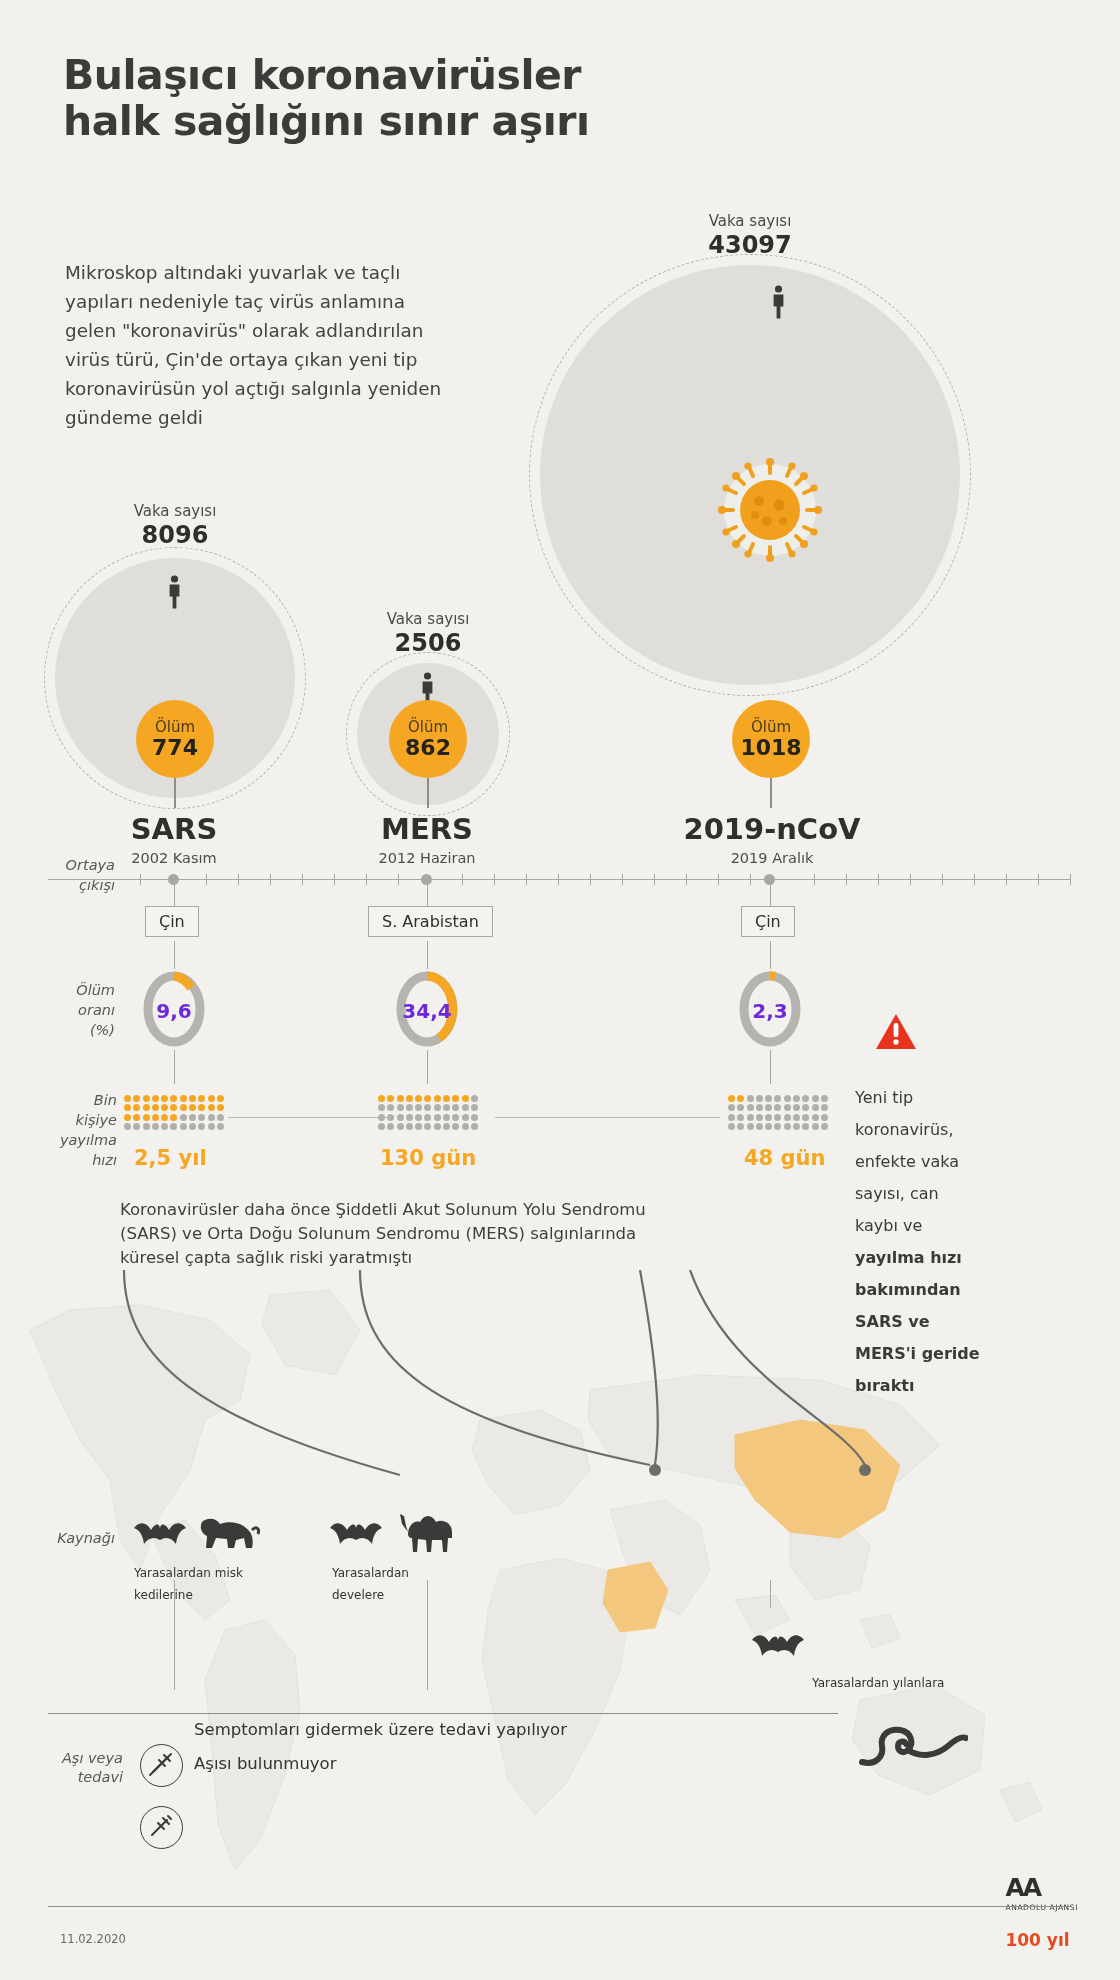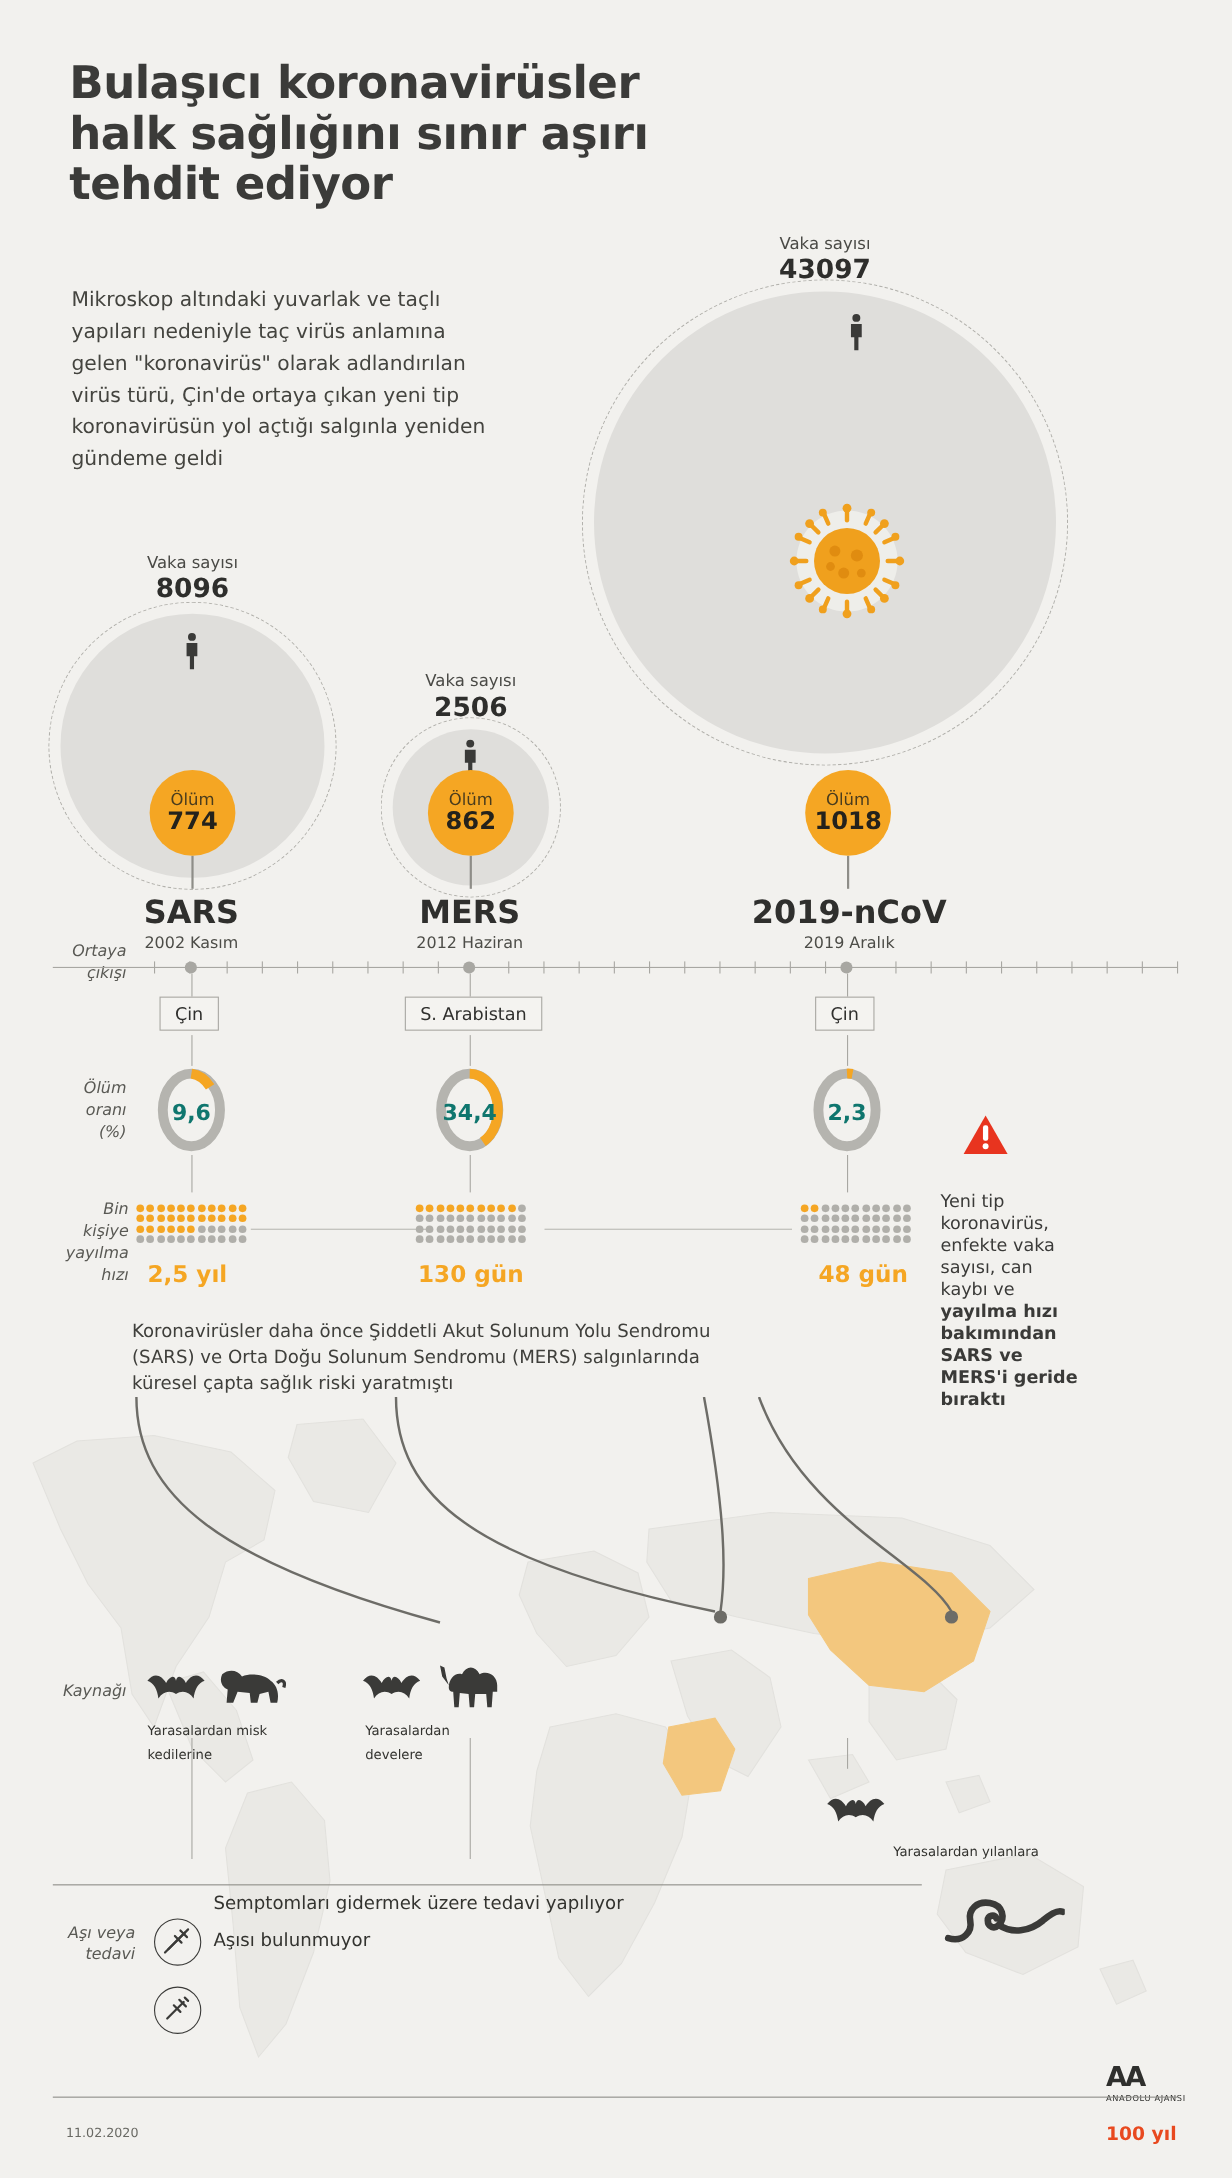--- a/index.html
+++ b/index.html
@@ -62,36 +62,36 @@
   .ctag{
     position:absolute;border:1.4px solid #a8a7a2;background:#f4f3f0;
     font-size:16px;padding:5px 13px;color:#2f2f2d;white-space:nowrap;
   }
   .vline{position:absolute;width:1.3px;background:#a8a7a2;}
 
   
   .donut{position:absolute;width:64px;height:78px;}
   .donutval{
     position:absolute;width:64px;text-align:center;font-size:20px;
-    font-weight:bold;color:#0f766e;
+    font-weight:bold;color:#6d28d9;
   }
 
   
   .dots{position:absolute;display:grid;grid-template-columns:repeat(11,9.3px);
         grid-auto-rows:9.3px;gap:0;}
   .dot{width:7px;height:7px;border-radius:50%;background:#b0afaa;}
   .dot.on{background:#f5a623;}
   .speed{position:absolute;font-size:21px;font-weight:bold;color:#f5a623;white-space:nowrap;}
   .hline{position:absolute;height:1.3px;background:#b9b8b3;}
 
   
   .warn{position:absolute;left:875px;top:1013px;width:42px;height:38px;}
   .warntxt{
     position:absolute;left:855px;top:1082px;width:130px;
-    font-size:16px;line-height:20px;color:#3a3a38;
+    font-size:16px;line-height:32px;color:#3a3a38;
   }
   .warntxt b{font-weight:bold;}
 
   .footnote{
     position:absolute;left:120px;top:1198px;width:545px;
     font-size:16.5px;line-height:24px;color:#3f3f3b;
   }
 
   
   .kaynak{position:absolute;left:45px;top:1530px;width:70px;text-align:right;
@@ -161,21 +161,20 @@
       <path d="M640,0 C660,110 660,160 655,195"></path>
       <path d="M690,0 C730,110 840,150 865,195"></path>
     </g>
     <circle cx="655" cy="200" r="6" fill="#6d6c67"></circle>
     <circle cx="865" cy="200" r="6" fill="#6d6c67"></circle>
   </svg>
 
   <div class="title">
     <div>Bulaşıcı koronavirüsler</div>
     <div>halk sağlığını sınır aşırı</div>
-    <div>tehdit ediyor</div>
   </div>
   <div class="intro">Mikroskop altındaki yuvarlak ve taçlı yapıları nedeniyle taç virüs anlamına gelen "koronavirüs" olarak adlandırılan virüs türü, Çin'de ortaya çıkan yeni tip koronavirüsün yol açtığı salgınla yeniden gündeme geldi</div>
 
   <div class="caselbl" style="left:660px;top:212px;width:180px;">Vaka sayısı</div>
   <div class="caseval" style="left:660px;top:231px;width:180px;">43097</div>
   <div class="bubble" style="left:540px;top:265px;width:420px;height:420px;"></div>
   <svg class="person" style="left:770px;top:285px;" viewBox="0 0 17 34">
     <circle cx="8.5" cy="4" r="3.6" fill="#3a3a38"></circle>
     <path d="M3.6,9.5 h9.8 v12 h-3 v12 h-3.8 v-12 h-3 z" fill="#3a3a38"></path>
   </svg>

